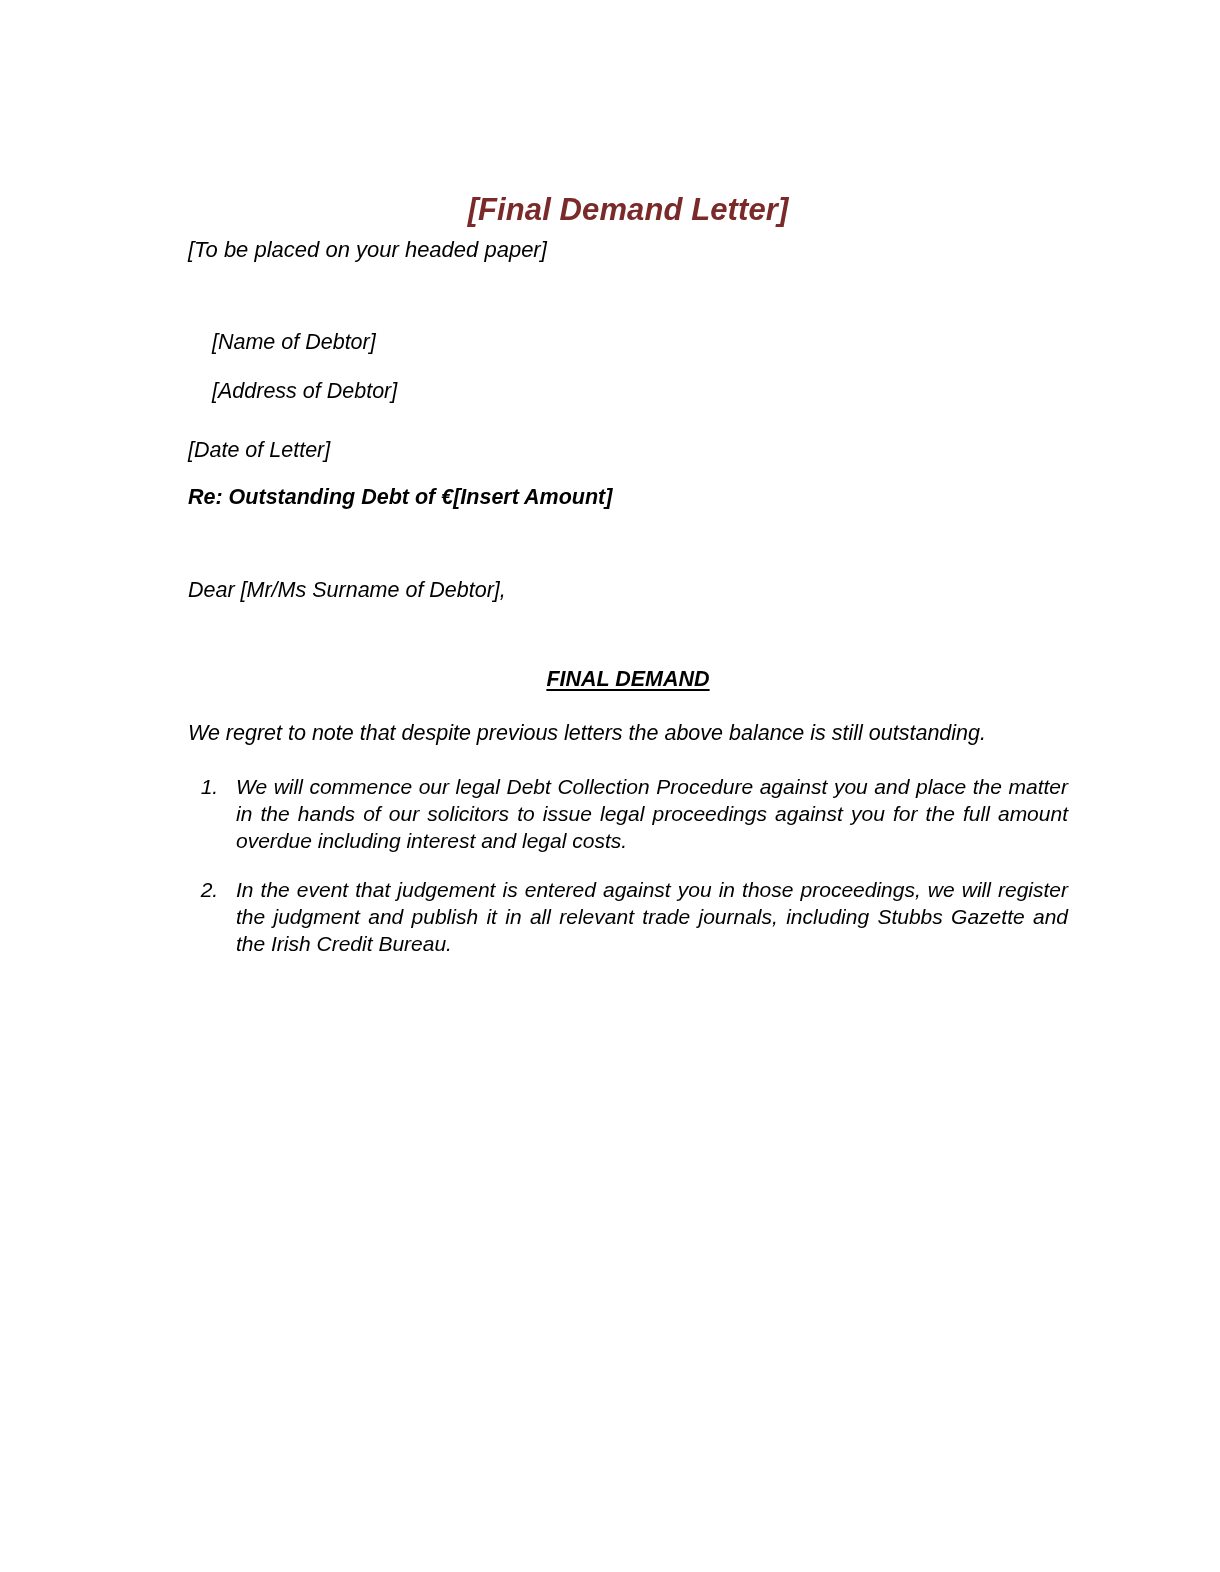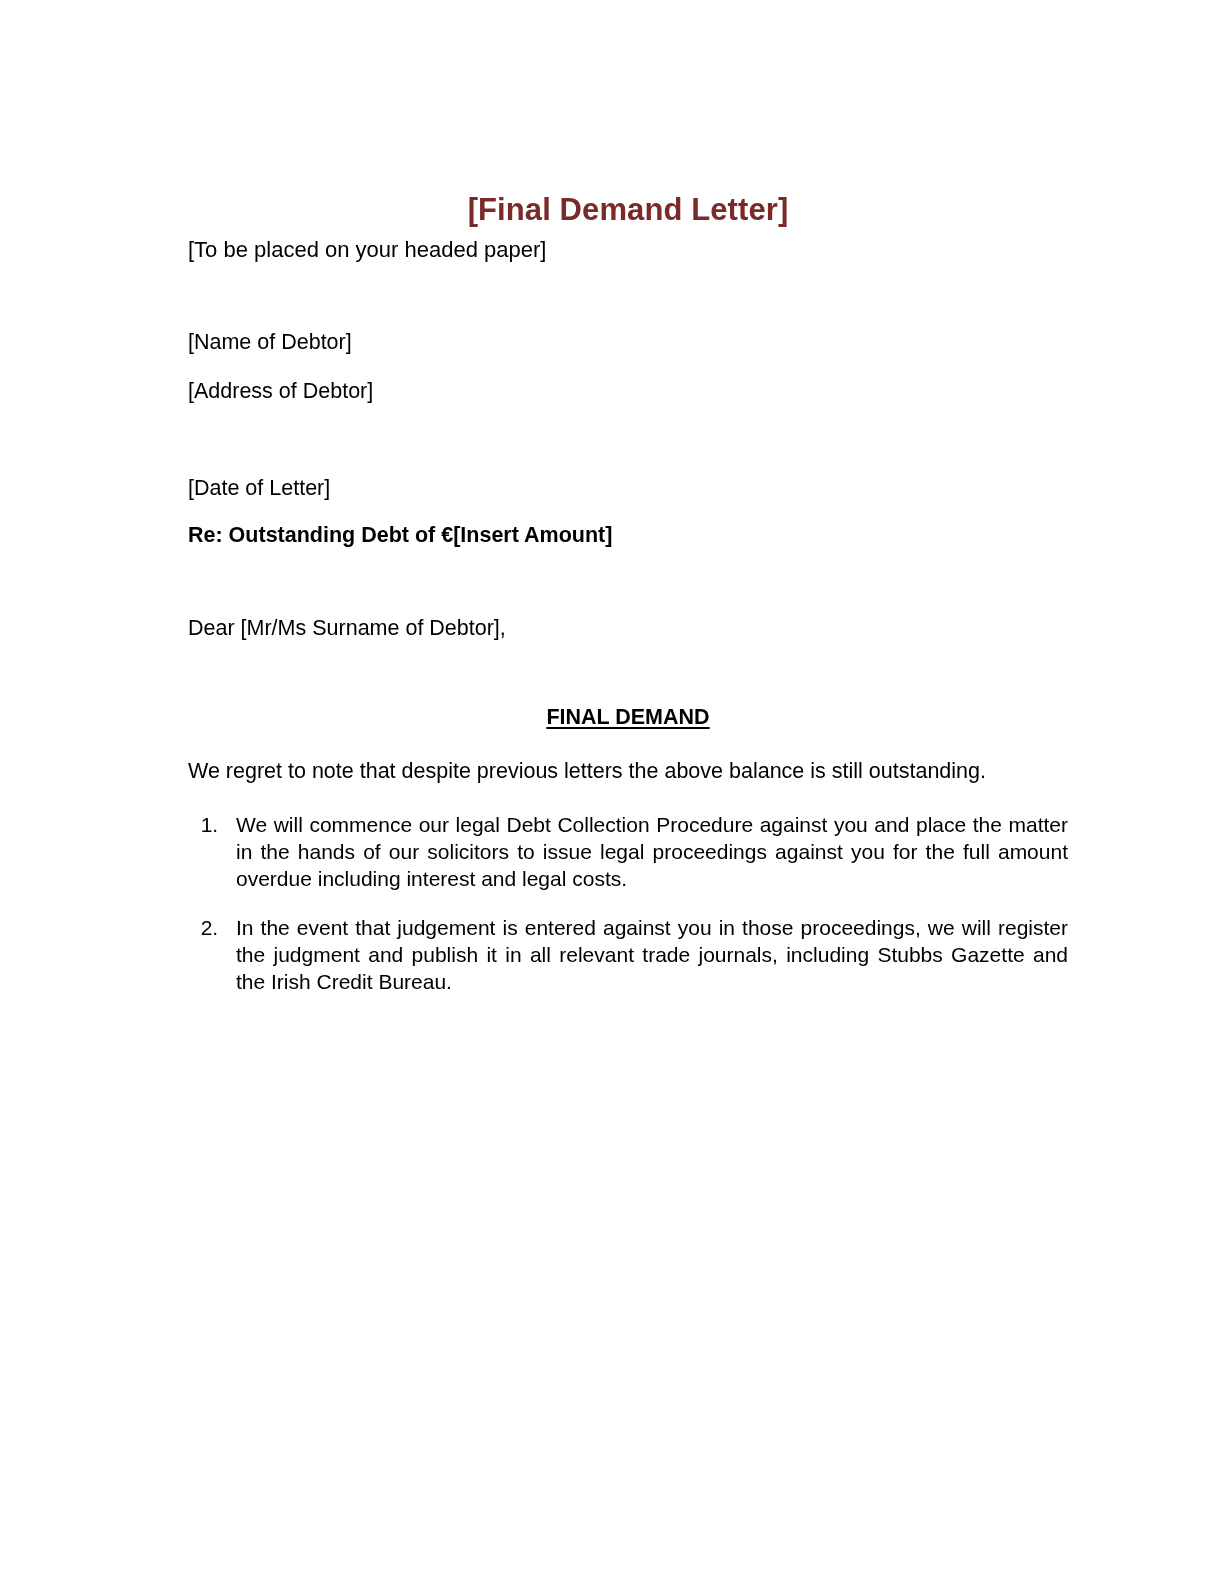--- a/index.html
+++ b/index.html
@@ -16,20 +16,21 @@
   }
 
   .page {
     position: relative;
     width: 1220px;
     height: 1376px;
     margin: 0 auto;
     background: #ffffff;
     overflow: hidden;
     box-sizing: border-box;
+    font-style: italic;
   }
 
   
   .content {
     position: absolute;
     left: 188px;
     top: 0;
     width: 880px;
   }
 
@@ -49,34 +50,35 @@
     padding-top: 9px;
     text-align: left;
     font-size: 22px;
     font-weight: normal;
     line-height: 1.2;
   }
 
   
   .addr-block {
     margin-top: 66px;
+    margin-left: 24px;
   }
 
   .para {
     margin: 0;
     font-size: 21.5px;
     line-height: 1.25;
   }
 
   .addr-line + .addr-line {
     margin-top: 22px;
   }
 
   .date-line {
-    margin-top: 70px;
+    margin-top: 32px;
   }
 
   
   .subject-line {
     margin-top: 20px;
     text-align: left;
     font-weight: bold;
     font-size: 21.5px;
     line-height: 1.25;
   }

